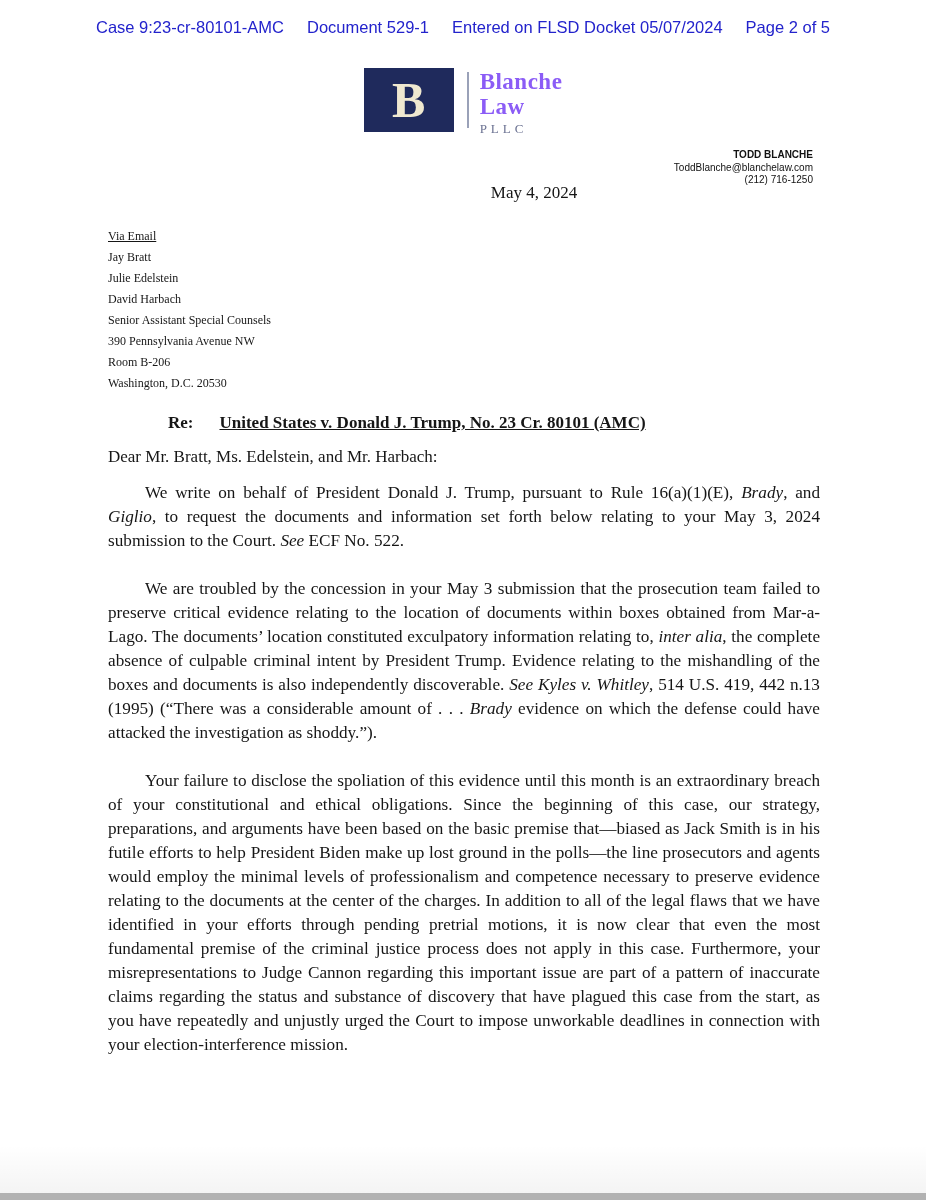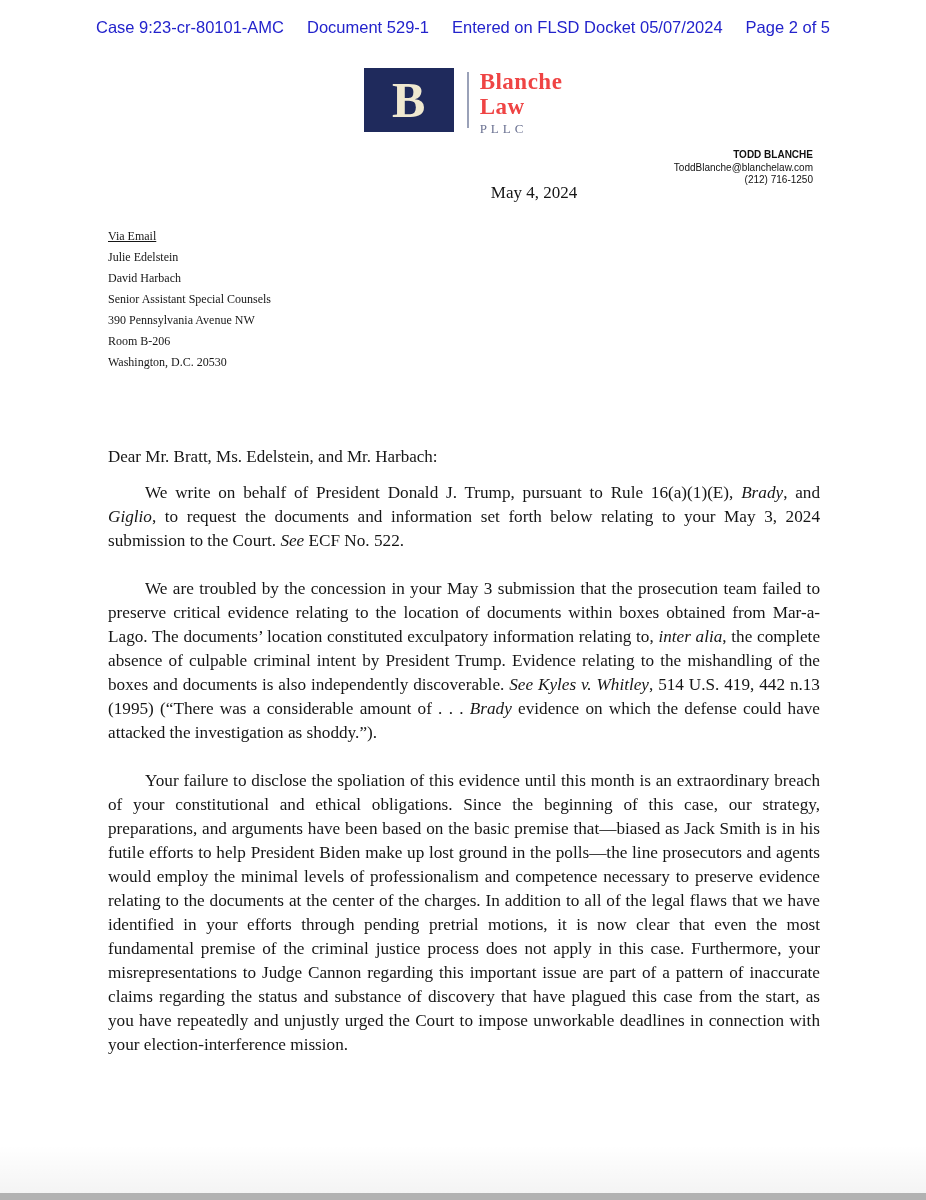--- a/index.html
+++ b/index.html
@@ -52,21 +52,21 @@
     width: 2px; height: 56px;
     background: #9aa1b8;
     margin: 4px 11px 0 13px;
   }
   .logo-text { padding-top: 1px; }
   .logo-name {
     font-family: "Liberation Serif", serif;
     font-weight: bold;
     font-size: 23px;
     line-height: 25px;
-    color: #ef4444;
+    color: #8b5cf6;
     letter-spacing: 0.5px;
   }
   .logo-pllc {
     font-family: Liberation Serif, serif;
     font-size: 13px;
     letter-spacing: 4px;
     color: #6b7292;
     margin-top: 2px;
   }
 
@@ -177,28 +177,32 @@
   <div class="contact">
     <div class="contact-name">TODD BLANCHE</div>
     <div>ToddBlanche@blanchelaw.com</div>
     <div>(212) 716-1250</div>
   </div>
 
   <div class="letter-date">May 4, 2024</div>
 
   <div class="recipients">
     <div class="delivery-method">Via Email</div>
+    <div>Jay Bratt</div>
     <div>Julie Edelstein</div>
     <div>David Harbach</div>
     <div>Senior Assistant Special Counsels</div>
     <div>390 Pennsylvania Avenue NW</div>
     <div>Room B-206</div>
     <div>Washington, D.C. 20530</div>
   </div>
 
+  <div class="re-line">
+    <span class="re-label">Re:</span><span class="re-case">United States v. Donald J. Trump, No. 23 Cr. 80101 (AMC)</span>
+  </div>
 
   <div class="salutation">Dear Mr. Bratt, Ms. Edelstein, and Mr. Harbach:</div>
 
   <div class="letter-body">
     <p class="para"><span>We write on behalf of President Donald J. Trump, pursuant to Rule 16(a)(1)(E), </span><em>Brady</em><span>, and </span><em>Giglio</em><span>, to request the documents and information set forth below relating to your May 3, 2024 submission to the Court.  </span><em>See</em><span> ECF No. 522.</span></p>
     <p class="para"><span>We are troubled by the concession in your May 3 submission that the prosecution team failed to preserve critical evidence relating to the location of documents within boxes obtained from Mar-a-Lago.  The documents’ location constituted exculpatory information relating to, </span><em>inter alia</em><span>, the complete absence of culpable criminal intent by President Trump.  Evidence relating to the mishandling of the boxes and documents is also independently discoverable.   </span><em>See Kyles v. Whitley</em><span>, 514 U.S. 419, 442 n.13 (1995) (“There was a considerable amount of . . . </span><em>Brady</em><span> evidence on which the defense could have attacked the investigation as shoddy.”).</span></p>
     <p class="para"><span>Your failure to disclose the spoliation of this evidence until this month is an extraordinary breach of your constitutional and ethical obligations.  Since the beginning of this case, our strategy, preparations, and arguments have been based on the basic premise that—biased as Jack Smith is in his futile efforts to help President Biden make up lost ground in the polls—the line prosecutors and agents would employ the minimal levels of professionalism and competence necessary to preserve evidence relating to the documents at the center of the charges.  In addition to all of the legal flaws that we have identified in your efforts through pending pretrial motions, it is now clear that even the most fundamental premise of the criminal justice process does not apply in this case.  Furthermore, your misrepresentations to Judge Cannon regarding this important issue are part of a pattern of inaccurate claims regarding the status and substance of discovery that have plagued this case from the start, as you have repeatedly and unjustly urged the Court to impose unworkable deadlines in connection with your election-interference mission.</span></p>
   </div>
 
   <div class="page-bottom-shade"></div>

